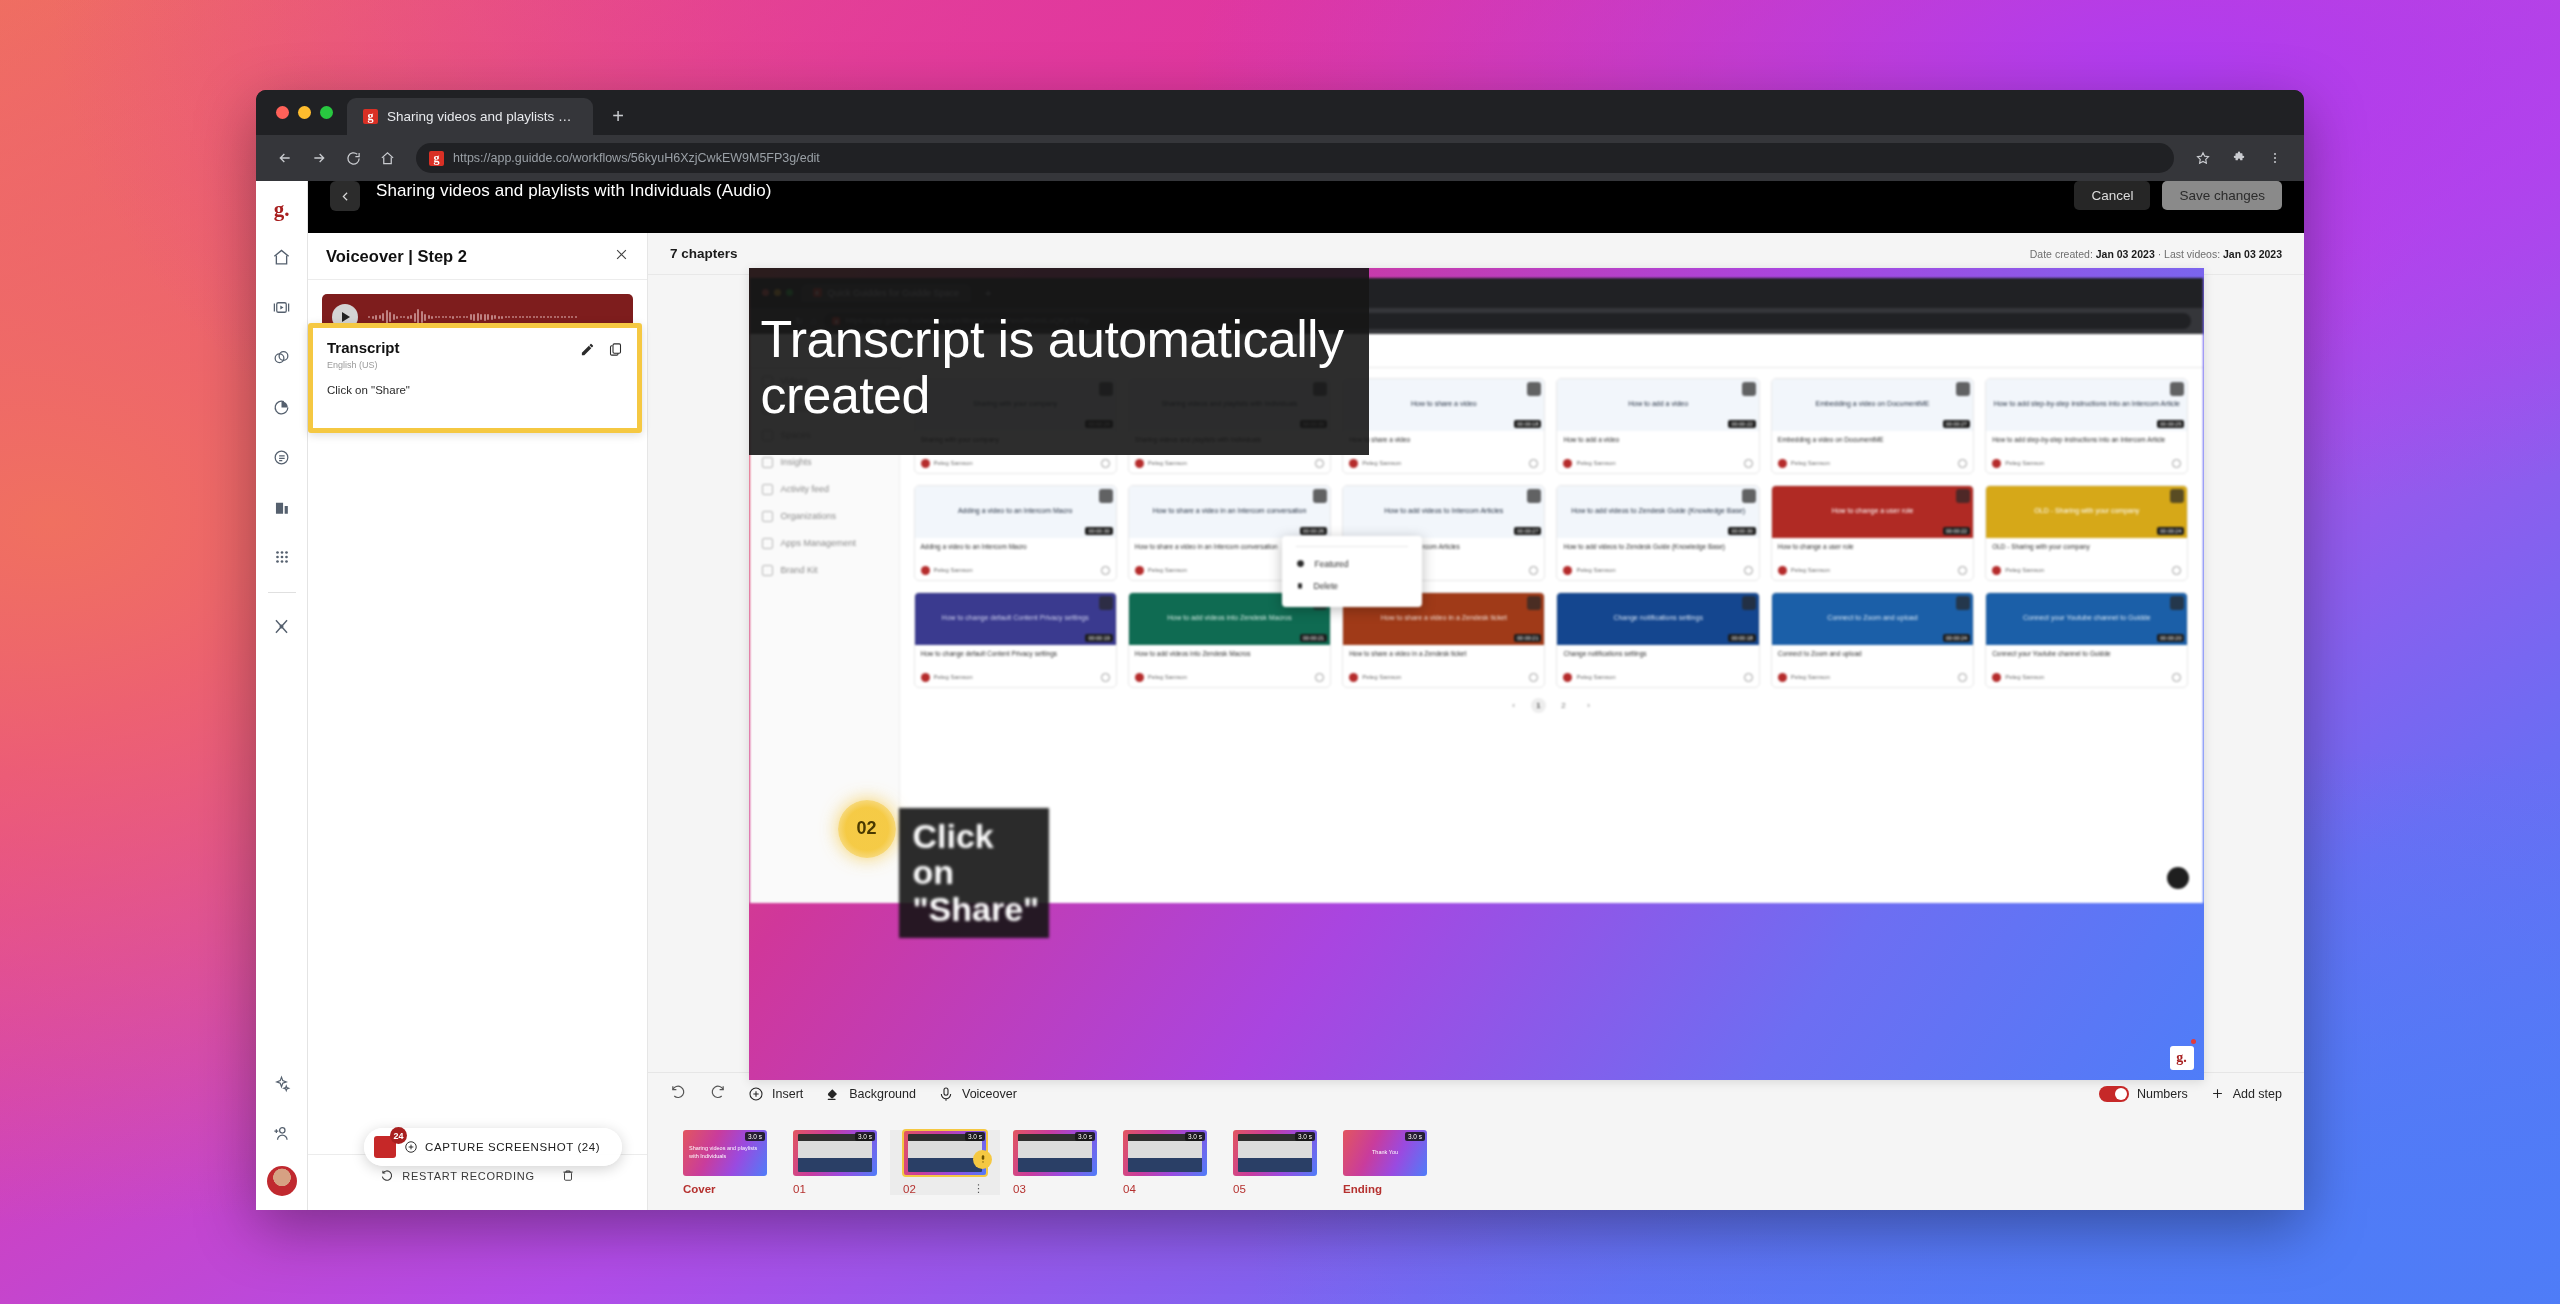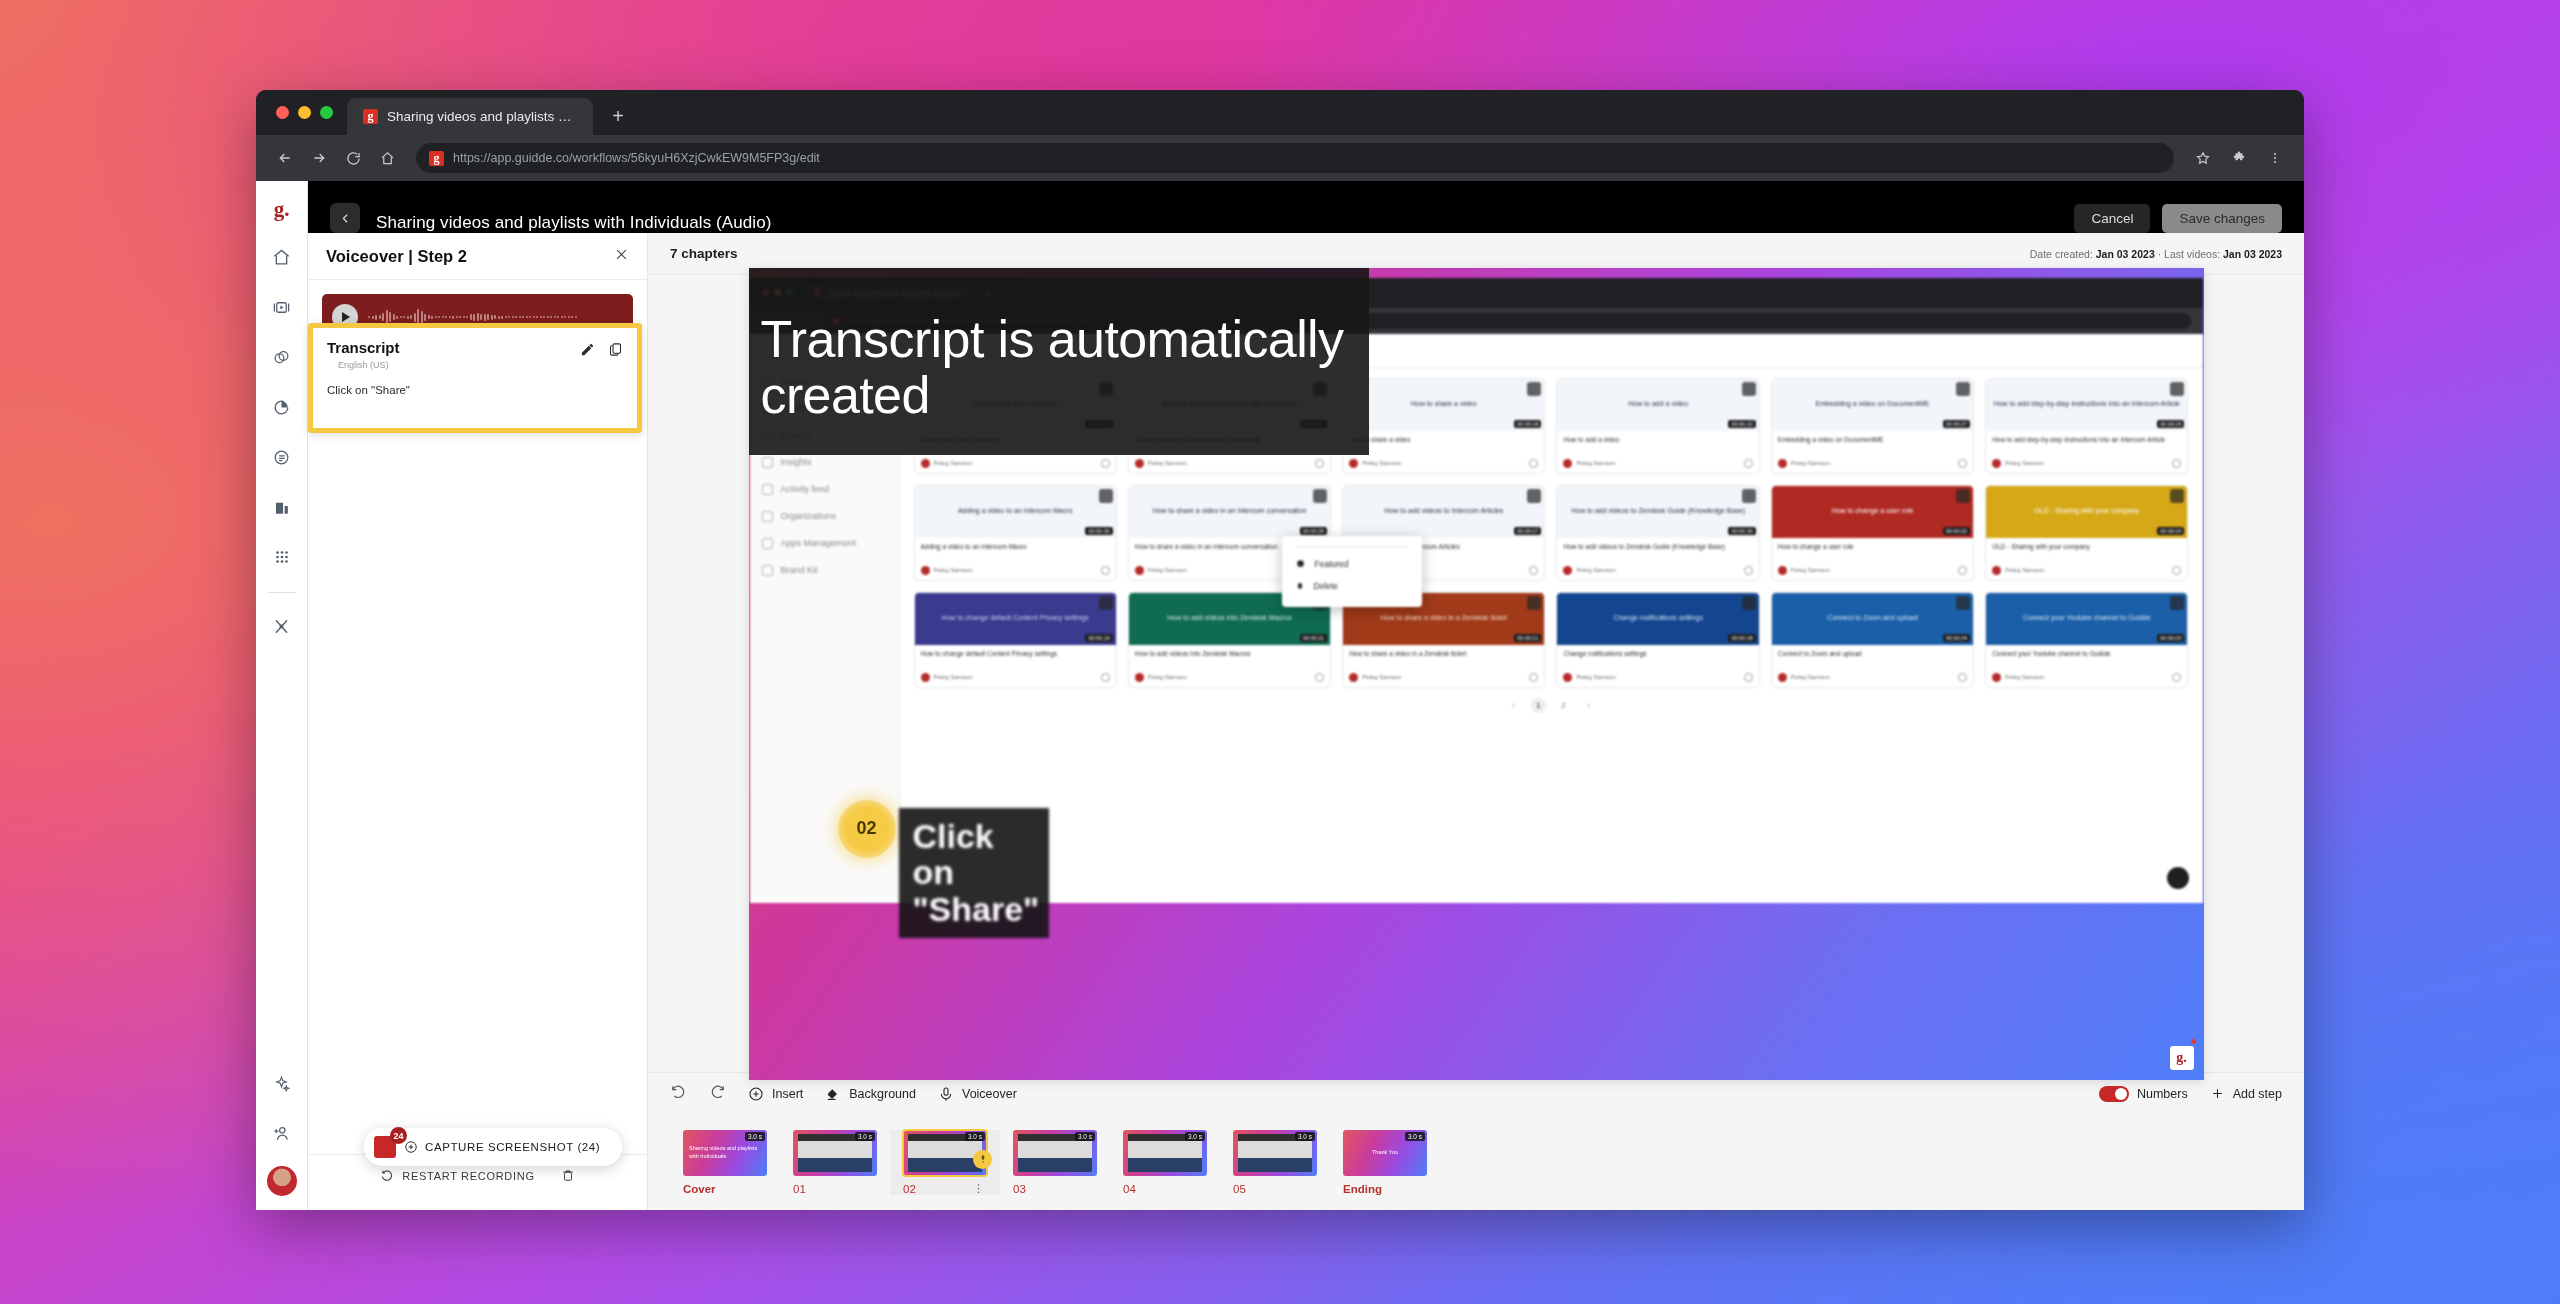--- a/index.html
+++ b/index.html
@@ -85,21 +85,21 @@
     width: 30px; height: 30px; border-radius: 50%;
     background: radial-gradient(circle at 50% 38%, #d6a183 0 36%, #c0292f 38% 100%);
     position: relative; overflow: hidden;
   }
 
   
   #app-body { flex: 1; display: flex; flex-direction: column; min-width: 0; }
 
   
   #app-header {
-    height: 52px; background: #000; display: flex; align-items: flex-end; padding: 0 22px; flex: none; color: #fff;
+    height: 52px; background: #000; display: flex; align-items: flex-start; padding: 0 22px; flex: none; color: #fff;
   }
   #back-button {
     width: 30px; height: 30px; border-radius: 6px; background: #2c2c2c; color: #d6d6d6;
     display: flex; align-items: center; justify-content: center; font-size: 14px; margin-right: 16px; flex: none;
   }
   #header-title { font-size: 17px; font-weight: 400; letter-spacing: .1px; }
   #header-spacer { flex: 1; }
   #cancel-button {
     background: #262626; color: #dcdcdc; border: none; font-size: 13.5px;
     padding: 7px 17px; border-radius: 5px; font-family: inherit; margin-right: 12px;
@@ -142,21 +142,21 @@
   #audio-timecode { position: absolute; right: 10px; bottom: 4px; color: #e6cfcf; font-size: 8.5px; }
   #audio-scrub { position: absolute; left: 46px; right: 74px; bottom: 9px; height: 2px; background: rgba(255,255,255,.35); }
   #audio-scrub::before { content: ""; position: absolute; left: 0; top: 0; height: 2px; width: 62%; background: #e8dada; }
   #speaker-icon { position: absolute; left: 34px; bottom: 5px; color: #e8cfcf; font-size: 10px; }
 
   #transcript-card {
     position: absolute; left: 0px; top: 43px; width: 334px; height: 110px;
     background: #fff; border: 5px solid #f5c842; border-radius: 3px; padding: 12px 14px;
     box-shadow: 0 2px 10px rgba(0,0,0,.14);
   }
-  #transcript-card-head { display: flex; align-items: flex-start; text-align: center; }
+  #transcript-card-head { display: flex; align-items: flex-start; }
   #transcript-title { font-size: 15px; font-weight: 700; color: #111; line-height: 1.1; }
   #transcript-lang { font-size: 9px; color: #9a9a9a; margin-top: 3px; }
   #transcript-actions { margin-left: auto; display: flex; gap: 13px; color: #2b2b2b; align-items: center; padding-top: 2px; }
   #transcript-body { margin-top: 14px; font-size: 11.5px; color: #2a2a2a; }
 
   #panel-foot { padding: 0 0 14px; position: relative; }
   #capture-pill {
     position: absolute; left: 56px; bottom: 44px; height: 38px; background: rgba(255,255,255,.94);
     border-radius: 20px; display: flex; align-items: center; gap: 8px; padding: 0 22px 0 10px;
     box-shadow: 0 3px 14px rgba(0,0,0,.18); white-space: nowrap;

